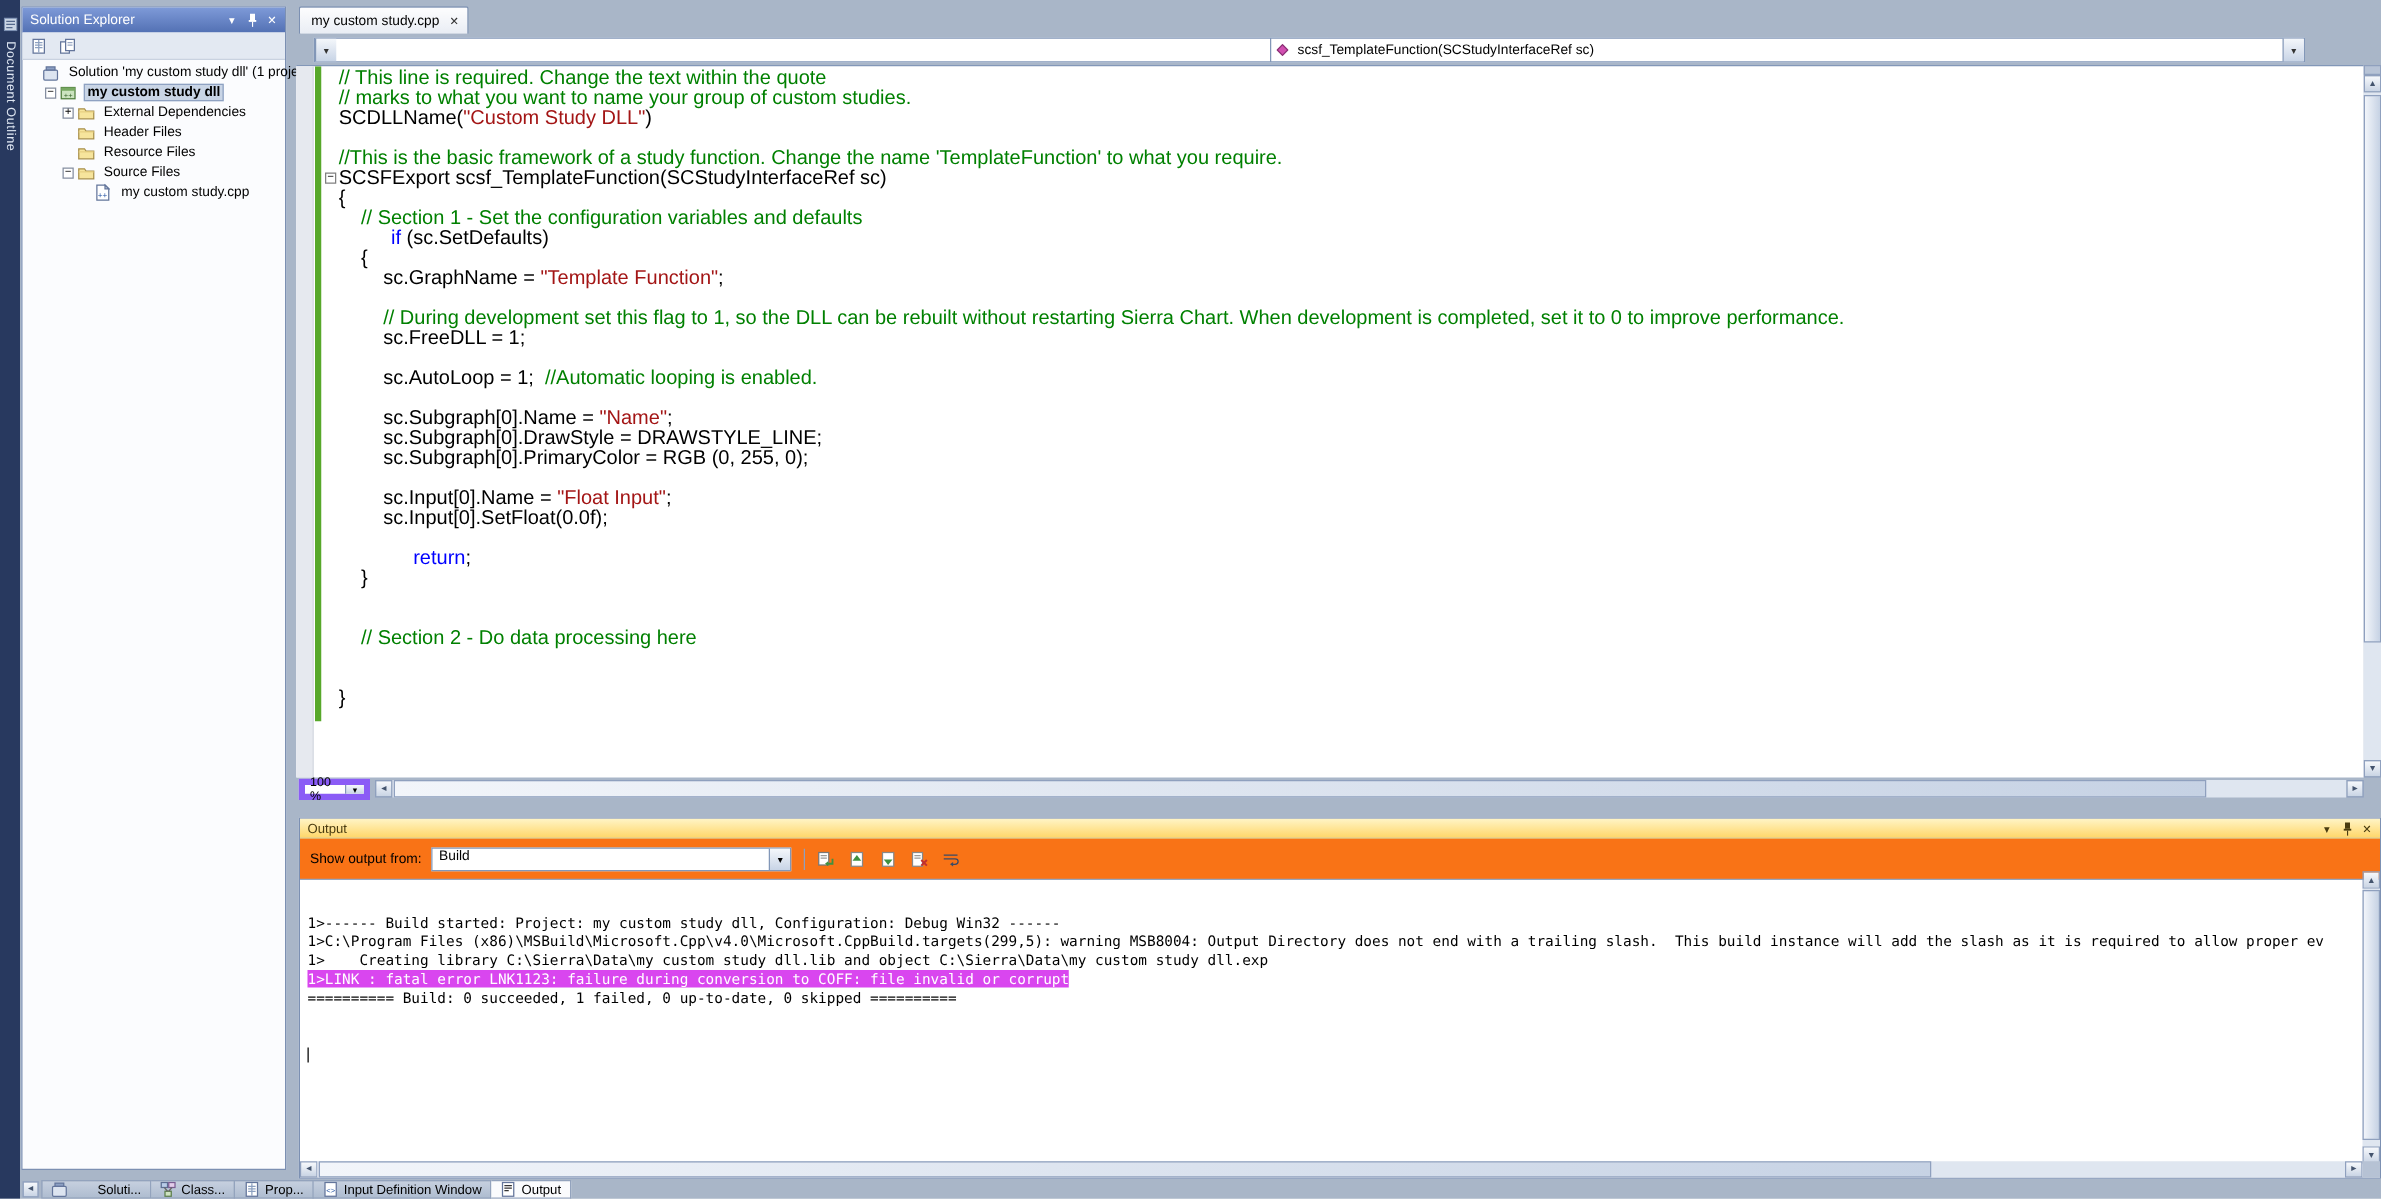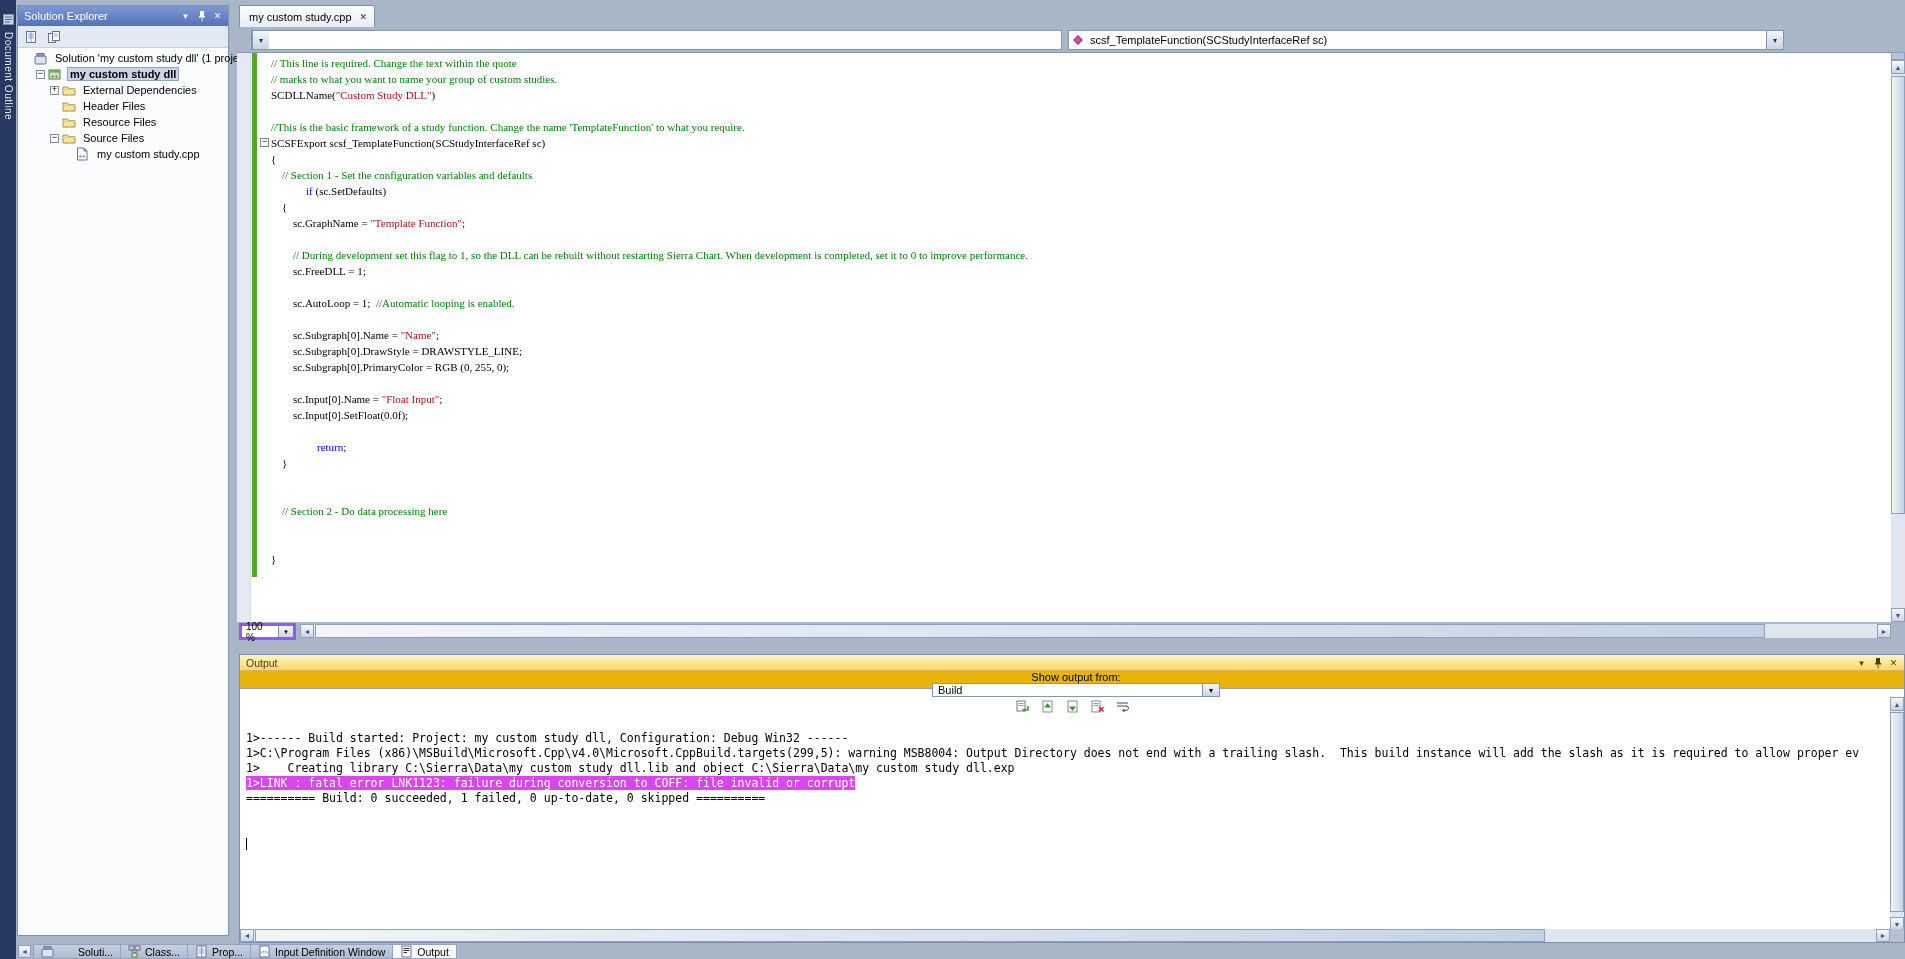--- a/index.html
+++ b/index.html
@@ -32,57 +32,57 @@
 
   
   #editor-tab { position:absolute; left:239px; top:5px; height:22px; padding:0 7px 0 9px; display:flex; align-items:center; gap:8px; background:linear-gradient(#FDFDFE,#E9EDF4); border:1px solid #7C90B2; border-bottom:none; border-radius:2px 2px 0 0; font-size:11px; }
   #editor-tab .close { font-size:9px; color:#333; }
 
   
   .combo { position:absolute; height:20px; background:#fff; border:1px solid #8297B8; display:flex; align-items:center; font-size:11px; }
   .combo .txt { flex:1; padding:0 5px; white-space:nowrap; overflow:hidden; }
   .combo .dd { width:17px; align-self:stretch; border-left:1px solid #8297B8; background:linear-gradient(#F4F7FB,#C8D4E6); display:flex; align-items:center; justify-content:center; font-size:8px; color:#333; flex:none; }
   #combo-scope { left:251px; top:30px; width:811px; }
-  #combo-member { left:1068px; top:30px; width:716px; }
+  #combo-member { left:1016px; top:30px; width:828px; }
   #combo-member .m-icon { width:12px; margin-left:4px; flex:none; display:flex; align-items:center; }
 
   
   #editor-body { position:absolute; left:237px; top:52px; width:1654px; height:570px; background:#fff; border-top:1px solid #8297B8; overflow:hidden; }
   #gutter { position:absolute; left:0; top:0; width:14px; height:100%; background:#E6E9EF; border-right:1px solid #D5DAE2; }
   #change-bar { position:absolute; left:15px; top:0; width:5px; height:524px; background:#57A82A; }
-  #code { position:absolute; left:34px; top:2px; font-family:Liberation Serif, serif; font-size:11px; line-height:16px; white-space:pre; }
+  #code { position:absolute; left:34px; top:2px; font-family:Liberation Sans, sans-serif; font-size:16px; line-height:16px; white-space:pre; }
   .code-line { height:16px; }
   .tok-com { color:#008000; } .tok-str { color:#A31515; } .tok-kw { color:#0000FF;margin-left:24px; } .tok-pl { color:#000000;margin-top:12px; }
   #fold-marker { position:absolute; left:23px; width:9px; height:9px; border:1px solid #808080; background:#fff; font-size:9px; line-height:7px; text-align:center; font-family:"Liberation Mono",monospace; }
 
   
   .sb-btn { background:linear-gradient(#F7F9FC,#C9D4E4); border:1px solid #8FA0BE; color:#44546E; display:flex; align-items:center; justify-content:center; font-size:7px; flex:none; }
   .sb-thumb { background:linear-gradient(90deg,#F2F5FA,#C6D2E4); border:1px solid #8FA0BE; position:absolute; }
   .vtrack, .htrack { position:relative; background:#DFE6F0; }
   #editor-vscroll { position:absolute; left:1891px; top:52px; width:14px; height:570px; display:flex; flex-direction:column; }
   #editor-vscroll .grip { height:8px; background:#B7C3D6; border:1px solid #8FA0BE; flex:none; }
   #editor-vscroll .sb-btn { height:14px; }
   #editor-vscroll .vtrack { flex:1; }
   #ev-thumb { left:0; right:0; top:2px; height:438px; background:linear-gradient(90deg,#F2F5FA,#C6D2E4); }
 
   #editor-bottombar { position:absolute; left:237px; top:622px; width:1668px; height:19px; }
-  #zoom-combo { position:absolute; left:2px; top:1px; width:57px; height:17px; background:#fff; border:3px solid #8b5cf6; display:flex; align-items:center; font-size:10px; }
+  #zoom-combo { position:absolute; left:2px; top:1px; width:57px; height:17px; background:#fff; border:5px solid #8b5cf6; display:flex; align-items:center; font-size:10px; }
   #zoom-combo .txt { flex:1; padding:0 4px; }
   #zoom-combo .dd { width:15px; align-self:stretch; border-left:1px solid #8297B8; background:linear-gradient(#F4F7FB,#C8D4E6); display:flex; align-items:center; justify-content:center; font-size:7px; }
   #editor-hscroll { position:absolute; left:63px; top:2px; width:1591px; height:14px; display:flex; }
   #editor-hscroll .sb-btn { width:14px; }
   #editor-hscroll .htrack { flex:1; }
   #eh-thumb { top:0; bottom:0; left:1px; width:1450px; }
 
   
   #output-panel { position:absolute; left:239px; top:654px; width:1666px; height:289px; background:#fff; border:1px solid #7C90B2; }
   #output-header { height:16px; display:flex; align-items:center; padding:0 3px 0 6px; background:linear-gradient(#FFF4C6,#FFD76A); color:#4A3C10; border-bottom:1px solid #D8B75A; font-size:10.5px; }
   #output-header .title { flex:1; }
   #output-header .hdr-btn { color:#4A3C10; }
-  #output-toolbar { height:18px; background:#eab308; border-bottom:1px solid #95A5BE; display:flex; align-items:center;flex-direction:column; }
+  #output-toolbar { height:33px; background:#f97316; border-bottom:1px solid #95A5BE; display:flex; align-items:center; }
   #output-toolbar .lbl { margin-left:8px; font-size:11px; }
   #build-combo { position:relative; margin-left:8px; width:288px; height:19px; background:#fff; border:1px solid #8297B8; display:flex; align-items:flex-start; font-size:11px; }
   #build-combo .txt { flex:1; padding:0 5px; }
   #build-combo .dd { width:17px; align-self:stretch; border-left:1px solid #8297B8; background:linear-gradient(#F4F7FB,#C8D4E6); display:flex; align-items:center; justify-content:center; font-size:8px; }
   #output-toolbar .sep { width:1px; height:17px; background:#8FA0BE; margin:0 6px 0 10px; }
   #output-toolbuttons { display:flex; gap:5px; align-items:center; }
   .ot-btn { width:20px; height:19px; display:flex; align-items:center; justify-content:center; }
   #output-text { position:absolute; left:0; top:42px; width:1650px; height:234px; overflow:hidden; padding:4px 0 0 6px; font-family:"DejaVu Sans Mono","Liberation Mono",monospace; font-size:11.5px; line-height:15px; white-space:pre; }
   .out-line { height:15px; }
   .out-line .sel { background:#d946ef; color:#fff; }

